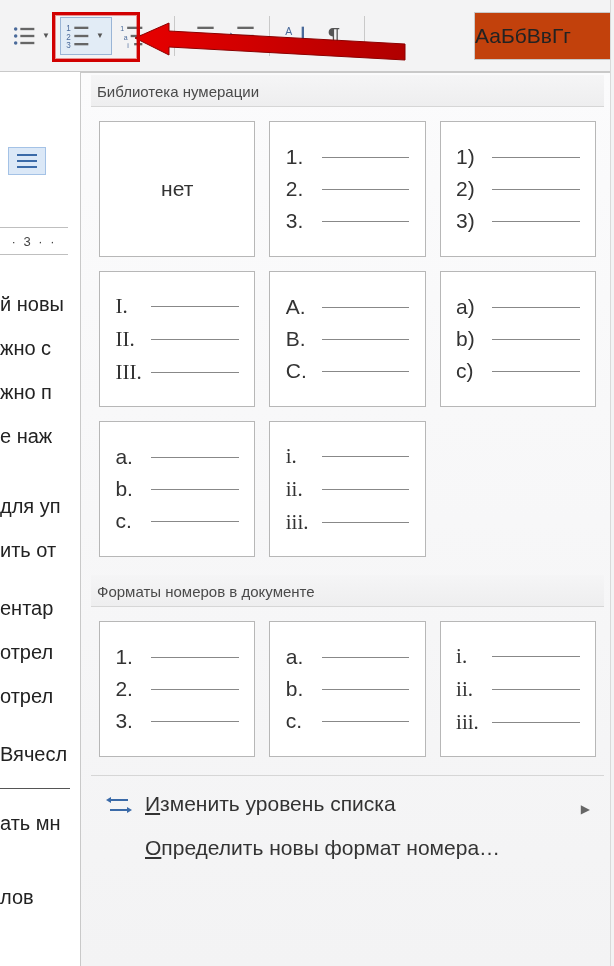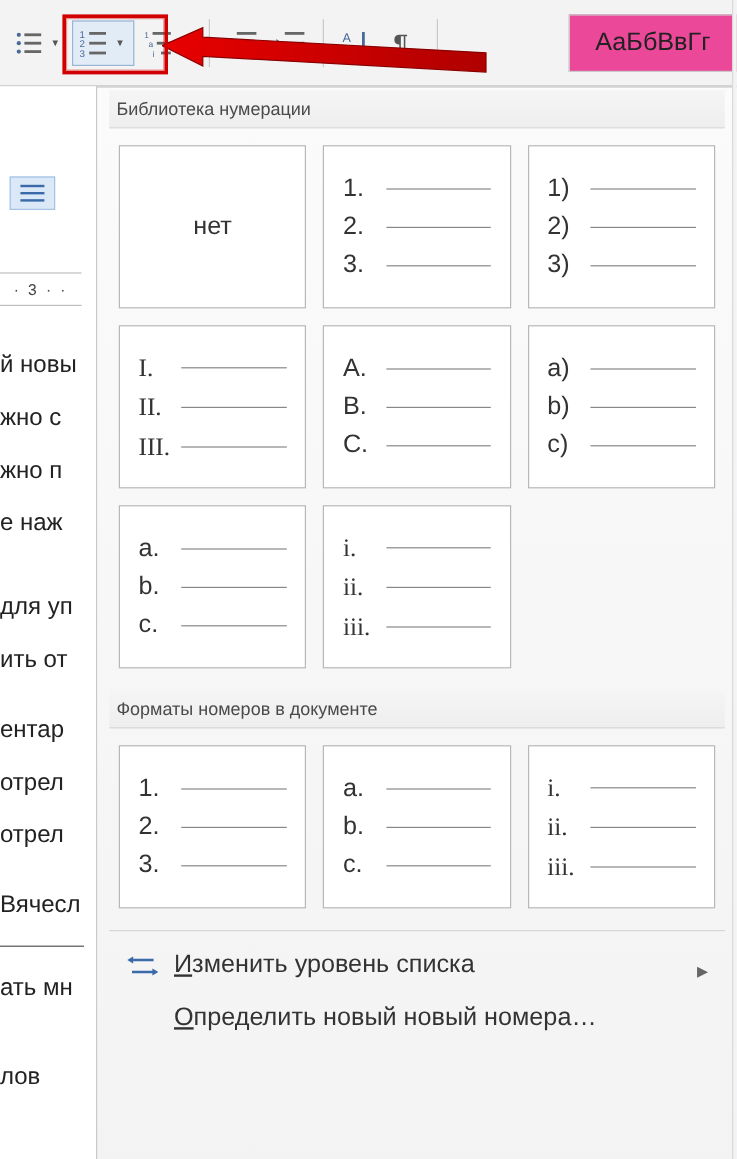--- a/index.html
+++ b/index.html
@@ -14,21 +14,21 @@
     .rbtn svg { display: block; }
 
     .split { display: inline-flex; align-items: center; }
     .split .arrow { width: 14px; display: inline-flex; align-items: center; justify-content: center; font-size: 8px; color: #555; }
 
     .highlight-box { position: absolute; left: 52px; top: 12px; width: 88px; height: 50px; border: 3px solid #d10000; box-shadow: inset 0 0 0 1px rgba(209,0,0,0.4); pointer-events: none; z-index: 50; }
 
     
     .red-arrow { position: absolute; left: 135px; top: 20px; z-index: 40; pointer-events: none; }
 
-    .style-swatch { margin-left: auto; height: 48px; width: 140px; background: #ec4899; border: 1px solid #c9c9c9; display: flex; align-items: center; justify-content: center; font-size: 21px; color: #222; }
+    .style-swatch { margin-left: auto; height: 48px; width: 140px; background: #c2410c; border: 1px solid #c9c9c9; display: flex; align-items: center; justify-content: flex-start; font-size: 21px; color: #222; }
 
     
     .left-col { position: absolute; left: 0; top: 72px; width: 80px; height: 894px; background: #fff; }
     .ruler-seg { position: absolute; top: 155px; left: 0; width: 68px; height: 28px; border-top: 1px solid #bfbfbf; border-bottom: 1px solid #bfbfbf; font-size: 13px; display: flex; align-items: center; justify-content: center; letter-spacing: 2px; color: #444; background: #fff; }
 
     .doc-snippet { position: absolute; left: 0; top: 210px; width: 80px; font-size: 20px; color: #222; line-height: 44px; }
     .doc-snippet p { white-space: nowrap; overflow: hidden; }
     .hr-snip { border: none; border-top: 1.5px solid #555; margin: 12px 0; width: 70px; }
 
     .paragraph-mark { position: absolute; left: 8px; top: 75px; width: 38px; height: 28px; border: 1px solid #a4c2e6; background: #dbe8f7; display:flex; align-items:center; justify-content:center; }
@@ -354,19 +354,19 @@
             <line x1="4" y1="14" x2="22" y2="14" stroke="#3a6aa8" stroke-width="2"></line>
             <polygon points="0,4 5,1 5,7" fill="#3a6aa8"></polygon>
             <polygon points="26,14 21,11 21,17" fill="#3a6aa8"></polygon>
           </svg>
         </span>
         <span><span class="und">И</span><span>зменить уровень списка</span></span>
         <span style="margin-left:auto;font-size:12px;color:#666">▶</span>
       </div>
       <div class="menu-item">
         <span class="menu-icon"></span>
-        <span><span class="und">О</span><span>пределить новый новый номера…</span></span>
+        <span><span class="und">О</span><span>пределить новы формат номера…</span></span>
       </div>
     </div>
   </div>
 </div>
 
 <div class="right-edge"></div>
 
 </body></html>

